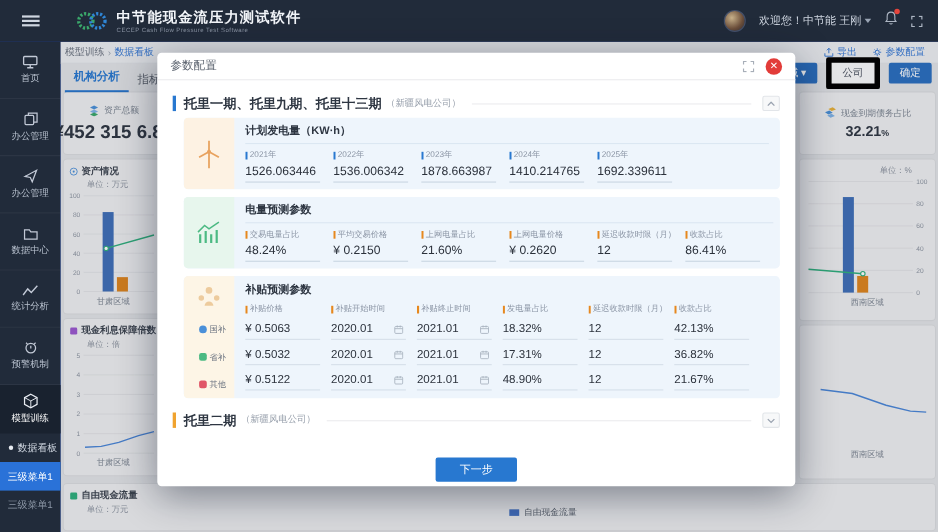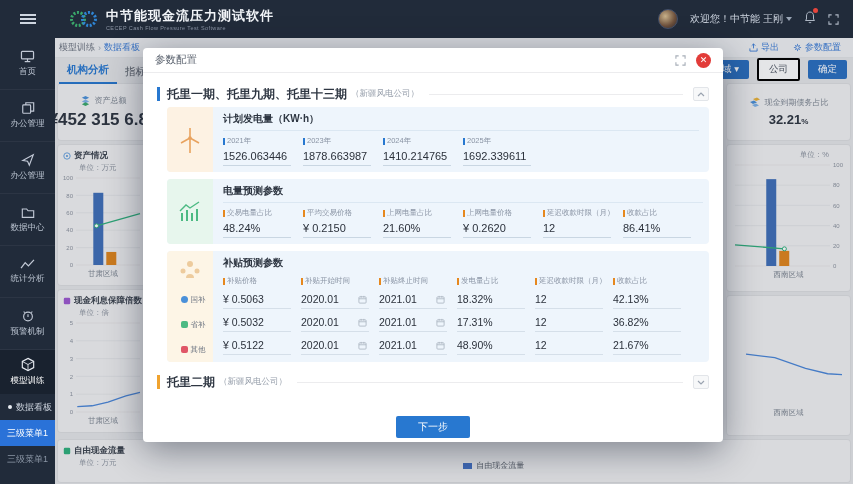--- a/index.html
+++ b/index.html
@@ -37,21 +37,21 @@
   .crumb-sep { color:#9aa3b0; margin:0 3px; }
   .crumb-current { color:#3a7bd5; cursor:pointer; }
   .sub-links { margin-left:auto; display:flex; gap:14px; }
   .sub-link { color:#3a7bd5; font-size:9px; display:flex; align-items:center; gap:3px; cursor:pointer; }
   .toolbar { height:26px; display:flex; align-items:flex-end; padding:0 6px 0 4px; }
   .tab { font-size:10.5px; color:#59606b; padding:4px 8px 5px; cursor:pointer; }
   .tab.active { color:#2878d0; border-bottom:2px solid #2878d0; font-weight:bold; }
   .toolbar-right { margin-left:auto; display:flex; gap:8px; align-items:center; padding-bottom:3px; }
   .btn { font-size:9.5px; padding:3px 10px; border-radius:2px; cursor:pointer; }
   .btn.blue { background:#2a6fc0; color:#fff; }
-  .btn.white { background:#fbfcfd; color:#4a5260; border:2px solid #000000; }
+  .btn.white { background:#fbfcfd; color:#4a5260; border:5px solid #000000; }
 
   
   .card { position:absolute; background:#eff0f2; border-radius:3px; box-shadow:0 0 0 1px rgba(0,0,0,0.03); }
   .stat-card { display:flex; flex-direction:column; align-items:center; justify-content:center; gap:4px; }
   .stat-top { display:flex; align-items:center; gap:4px; font-size:8px; color:#7c8592; }
   .stat-value { font-size:17px; font-weight:bold; color:#2e3642; white-space:nowrap; }
   .chart-title { display:flex; align-items:center; gap:3px; font-size:8.5px; font-weight:bold; color:#3c4450; padding:5px 5px 1px; }
   .chart-unit { font-size:7.5px; color:#8b93a0; padding:0 21px; }
   .chart-unit.right { text-align:right; }
   .x-label { text-align:center; font-size:7.5px; color:#7c8592; margin-top:-2px; }
@@ -410,20 +410,27 @@
           <div class="ptitle">计划发电量（KW·h）</div>
           <div class="fields">
   <div class="field">
     <div class="f-label">
                   <span class="marker"></span>
                   <span>2021年</span>
                 </div>
     <div class="f-value">1526.063446</div>
   </div>
 
+  <div class="field">
+    <div class="f-label">
+                  <span class="marker"></span>
+                  <span>2022年</span>
+                </div>
+    <div class="f-value">1536.006342</div>
+  </div>
 
   <div class="field">
     <div class="f-label">
                   <span class="marker"></span>
                   <span>2023年</span>
                 </div>
     <div class="f-value">1878.663987</div>
   </div>
 
   <div class="field">

